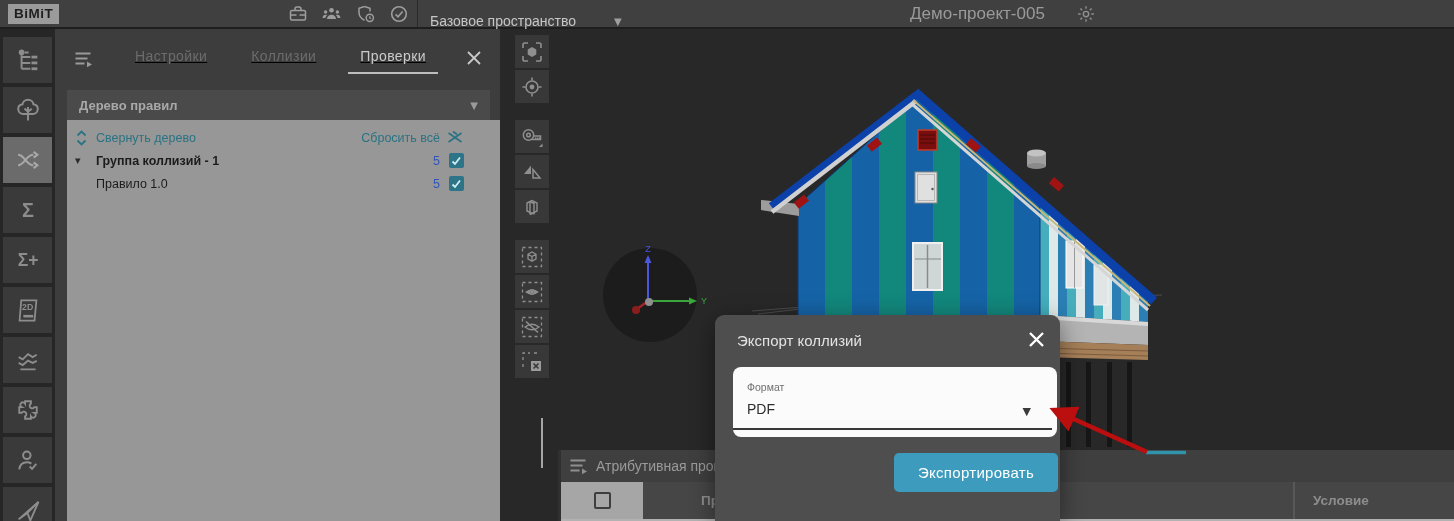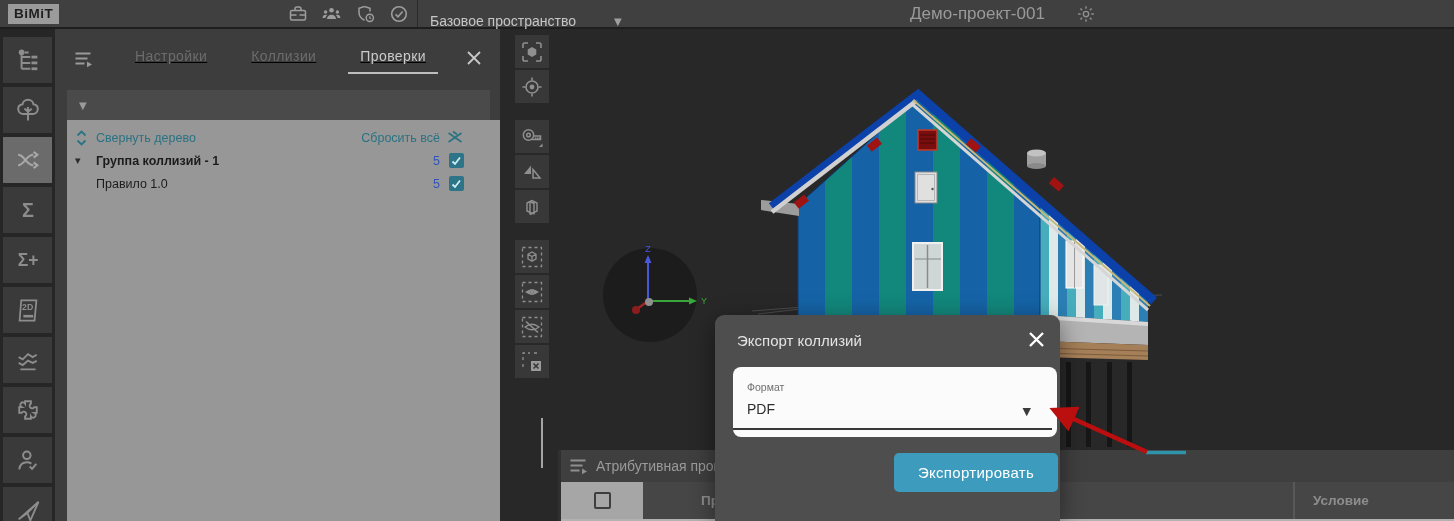--- a/index.html
+++ b/index.html
@@ -150,21 +150,21 @@
             <circle cx="10" cy="10" r="7.3"></circle>
             <path d="M6.6 10.4 9 12.8l4.6-5.4"></path>
           </svg>
         </span>
     </div>
     <div class="tb-divider"></div>
     <div class="workspace">
       <span>Базовое пространство</span>
       <span class="caret">▼</span>
     </div>
-    <div class="project">Демо-проект-001</div>
+    <div class="project">Демо-проект-005</div>
     <span class="tb-gear"><svg width="20" height="20" viewBox="0 0 24 24" fill="none" stroke="#8f8f8f" stroke-width="1.7">
           <circle cx="12" cy="12" r="3.2"></circle>
           <path d="M12 2.6v3M12 18.4v3M2.6 12h3M18.4 12h3M5.3 5.3l2.1 2.1M16.6 16.6l2.1 2.1M18.7 5.3l-2.1 2.1M7.4 16.6l-2.1 2.1"></path>
         </svg></span>
   </header>
 
   <nav class="rail">
     <div class="tile">
         <svg width="28" height="28" viewBox="0 0 24 24" fill="none" stroke="#8d8d8d" stroke-width="1.7">
           <circle cx="6.5" cy="5.5" r="2.4" fill="#8d8d8d" stroke="none"></circle>
@@ -237,20 +237,21 @@
       <div class="tabs">
         <span class="tab">Настройки</span>
         <span class="tab">Коллизии</span>
         <span class="tab active">Проверки</span>
       </div>
       <span class="pclose"><svg width="16" height="16" viewBox="0 0 16 16" stroke="#c8c8c8" stroke-width="1.8">
             <path d="M2 2l12 12M14 2 2 14"></path>
           </svg></span>
     </div>
     <div class="rules-dd">
+      <span class="lbl">Дерево правил</span>
       <span class="caret">▼</span>
     </div>
     <div class="tree">
       <div class="trow controls">
         <span style="display:flex;">
             <svg width="13" height="16" viewBox="0 0 13 16" fill="none" stroke="#2a7383" stroke-width="1.8">
               <path d="M2.5 5.5 6.5 1.5l4 4M2.5 10.5l4 4 4-4"></path>
             </svg>
           </span>
         <span class="tlink" style="margin-left:8px;">Свернуть дерево</span>

